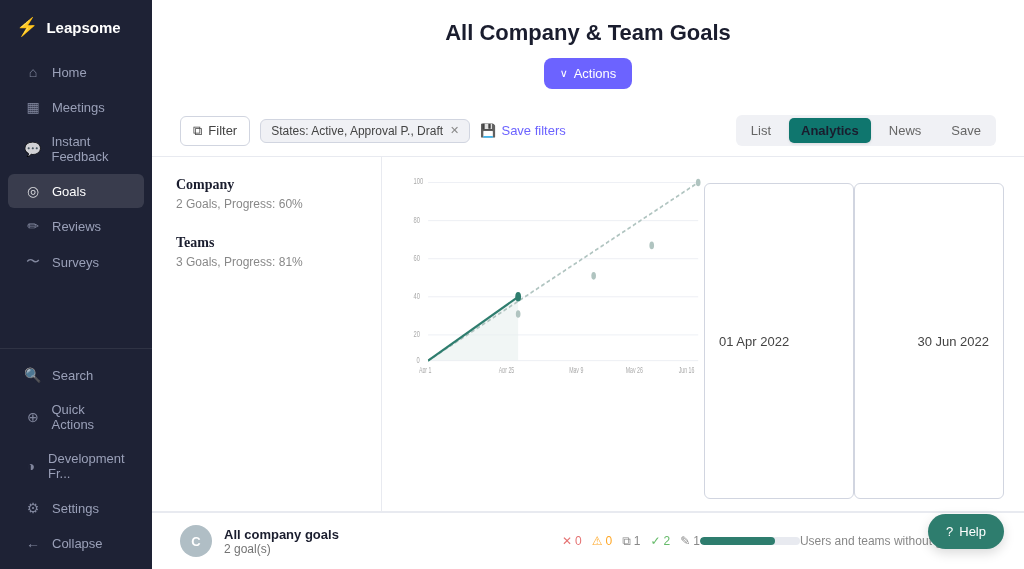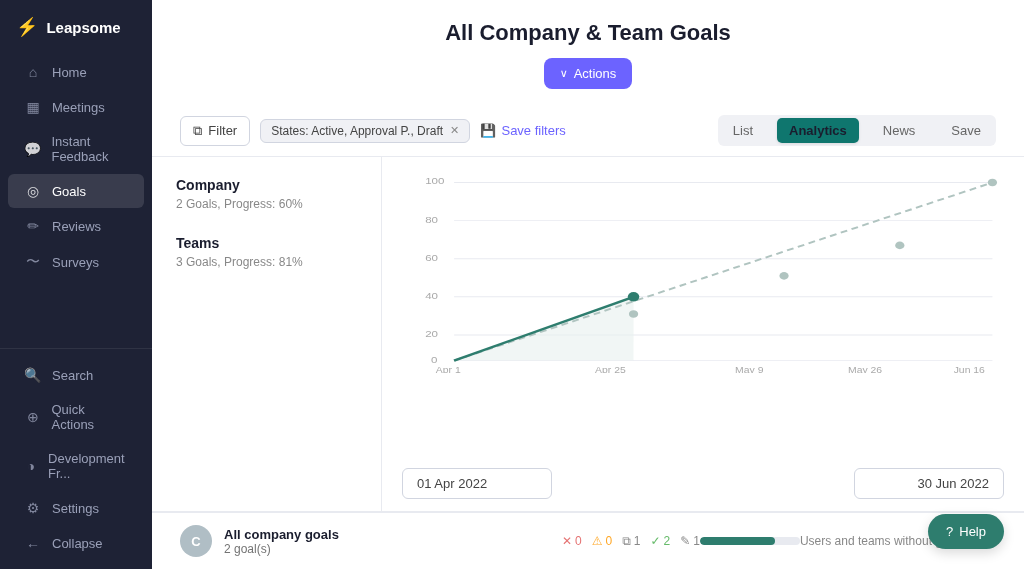--- a/index.html
+++ b/index.html
@@ -139,21 +139,21 @@
       gap: 5px;
       background: none;
       border: none;
       color: #6c63ff;
       font-size: 13px;
       cursor: pointer;
     }
     .view-tabs {
       display: flex;
       align-items: center;
-      gap: 12px;
+      gap: 6px;
       background: #f0f1f5;
       border-radius: 6px;
       padding: 3px;
     }
     .view-tab {
       padding: 5px 12px;
       font-size: 13px;
       color: #666;
       cursor: pointer;
       border-radius: 5px;
@@ -184,33 +184,34 @@
       flex-direction: column;
       gap: 24px;
       border-right: 1px solid #e8eaf0;
     }
     .stat-group { }
     .stat-label {
       font-size: 14px;
       font-weight: 600;
       color: #1a1d2e;
       margin-bottom: 4px;
+      font-family: Liberation Serif, serif;
     }
     .stat-sub {
       font-size: 12px;
       color: #888;
     }
 
     
     .chart-area {
       flex: 1;
       background: #fff;
       padding: 16px 20px 12px;
       display: flex;
-      flex-direction: column;
+      flex-direction: row;
     }
     .chart-wrapper {
       flex: 1;
       position: relative;
     }
     .date-range {
       display: flex;
       justify-content: space-between;
       margin-top: 10px;
     }

